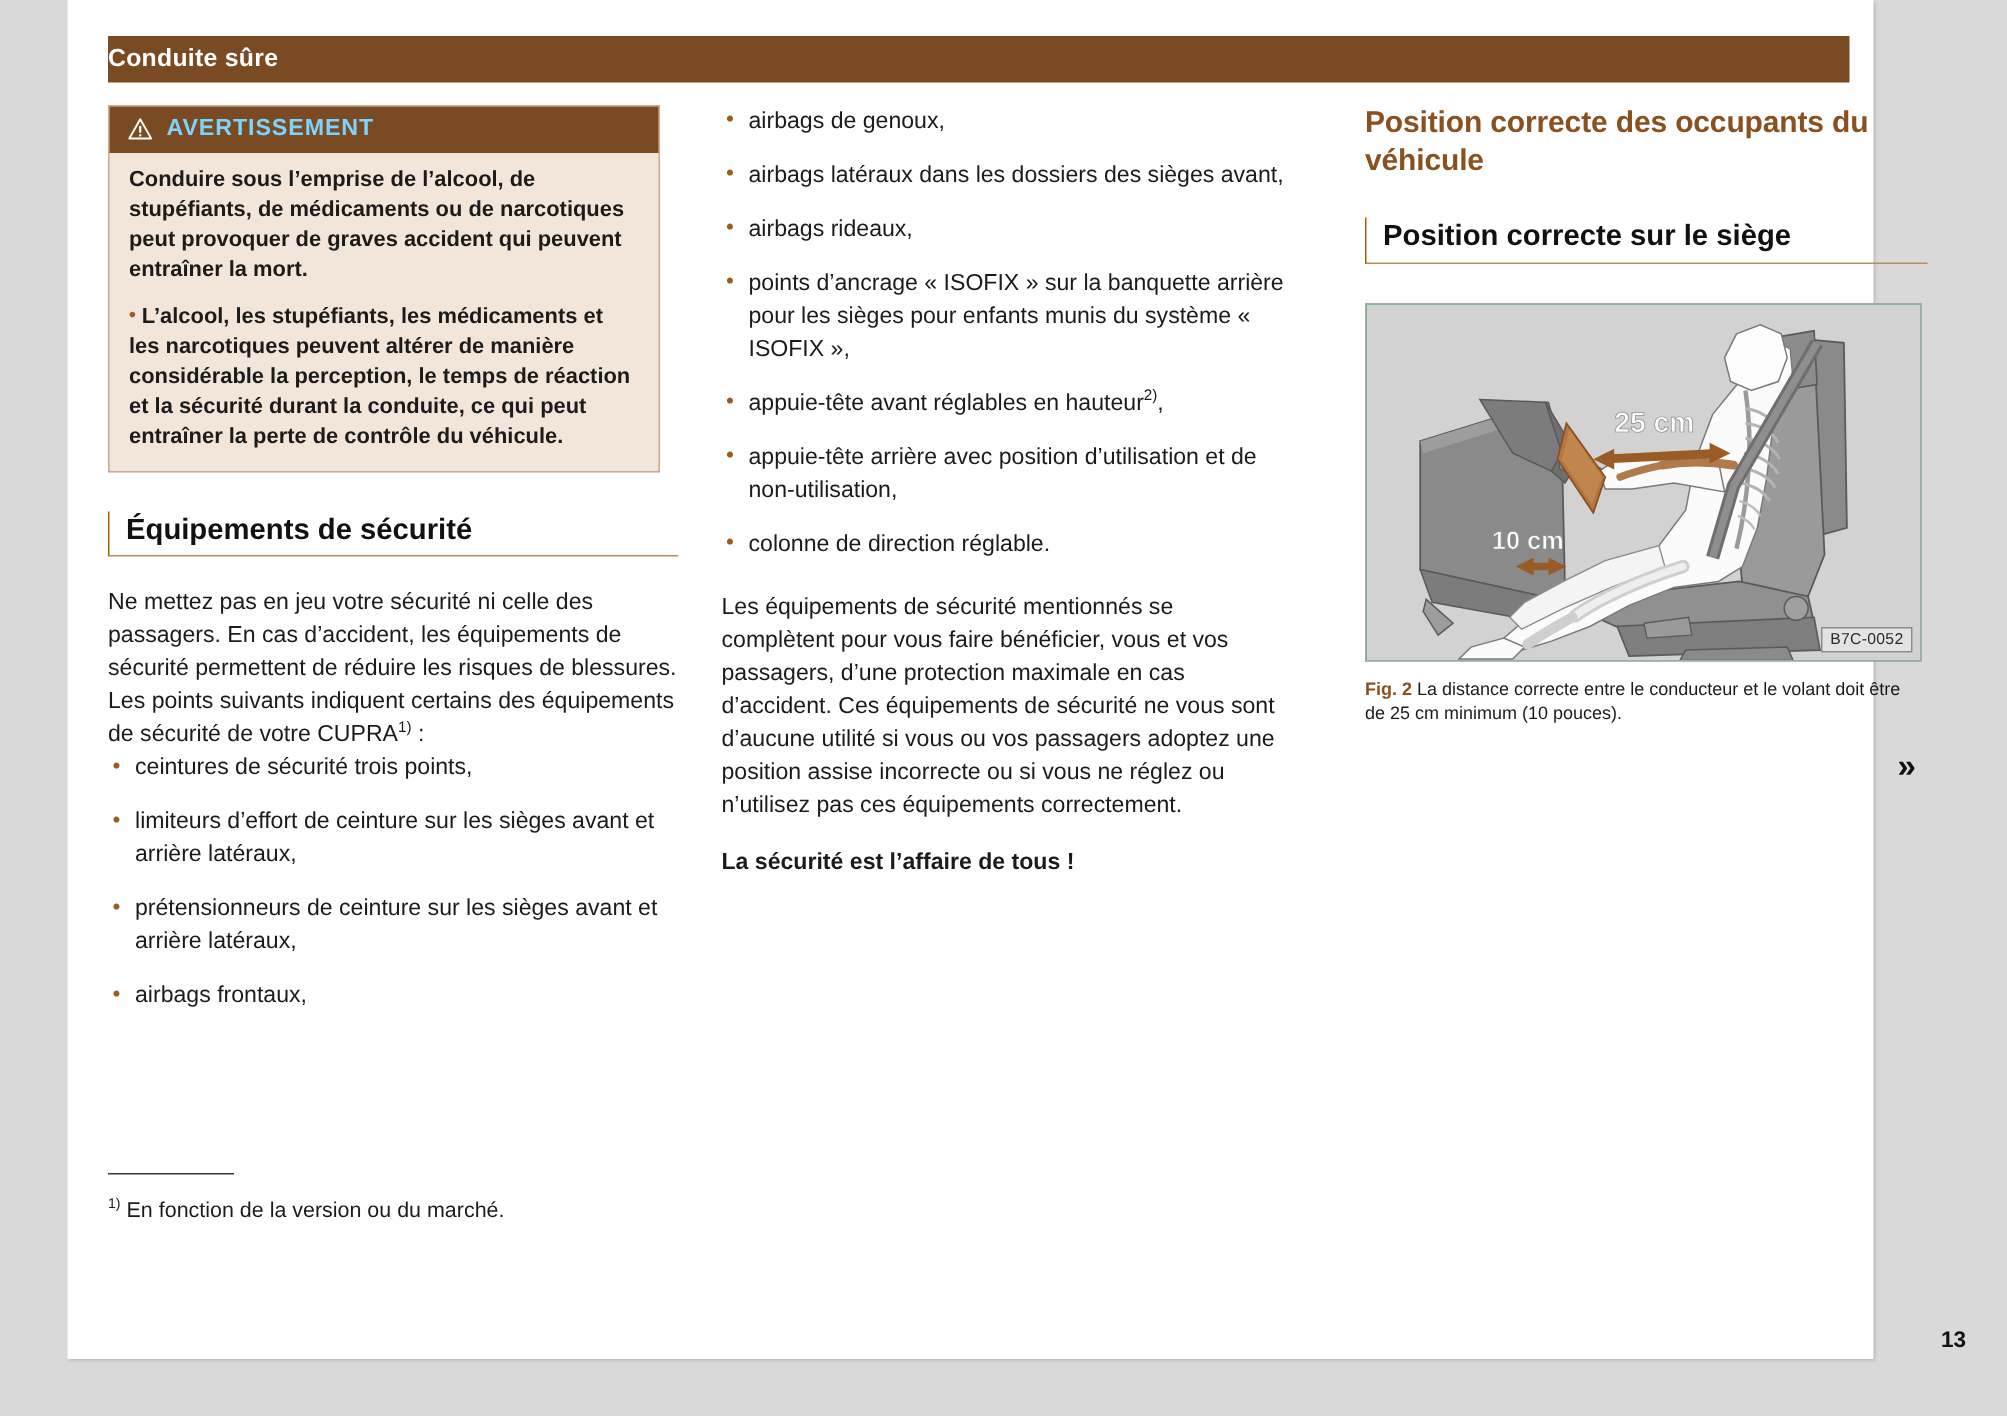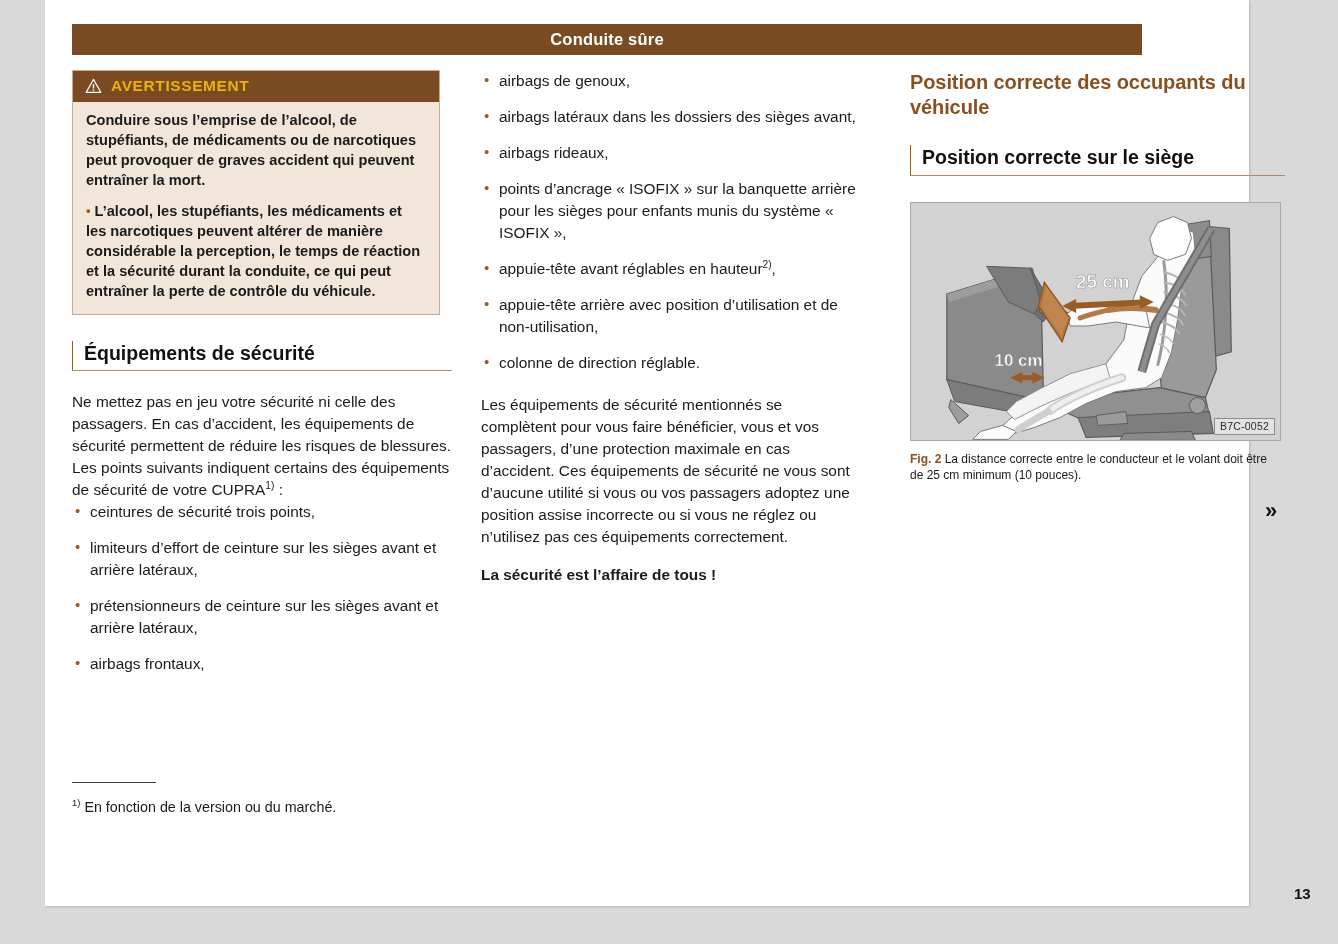--- a/index.html
+++ b/index.html
@@ -24,29 +24,28 @@
     height: 906px;
     background: #ffffff;
     box-shadow: 1px 1px 2px rgba(0,0,0,0.16);
   }
 
   
   .header-bar {
     position: absolute;
     left: 27px;
     top: 24px;
-    width: 1070px;
+    width: 1161px;
     height: 31px;
     background: #7a4a22;
     color: #ffffff;
     font-size: 16.5px;
     font-weight: bold;
     display: flex;
     align-items: center;
-    justify-content: center;
     letter-spacing: 0.2px;
   }
 
   
   .columns {
     position: absolute;
     left: 27px;
     top: 70px;
     width: 1175px;
     height: 820px;
@@ -62,21 +61,21 @@
 
   
   .warn-box {
     border: 1px solid #caa98c;
     background: #f2e6da;
     width: 368px;
     box-sizing: border-box;
   }
   .warn-head {
     background: #7a4a22;
-    color: #eab308;
+    color: #7dd3fc;
     font-size: 15.5px;
     font-weight: bold;
     letter-spacing: 0.6px;
     padding: 6px 10px 7px 12px;
     display: flex;
     align-items: center;
     gap: 9px;
   }
   .warn-tri {
     display: inline-block;

